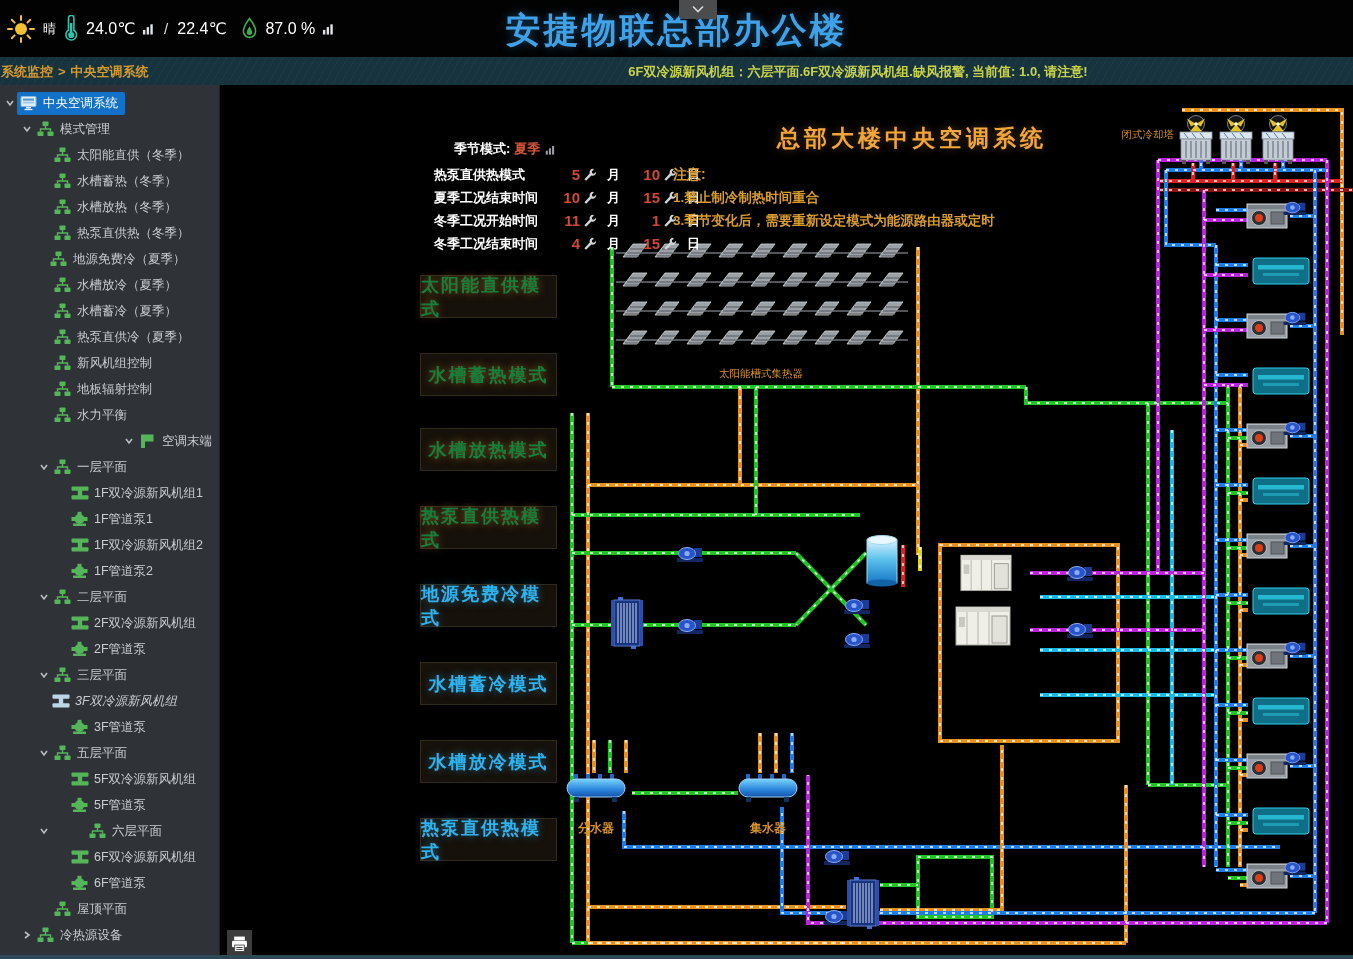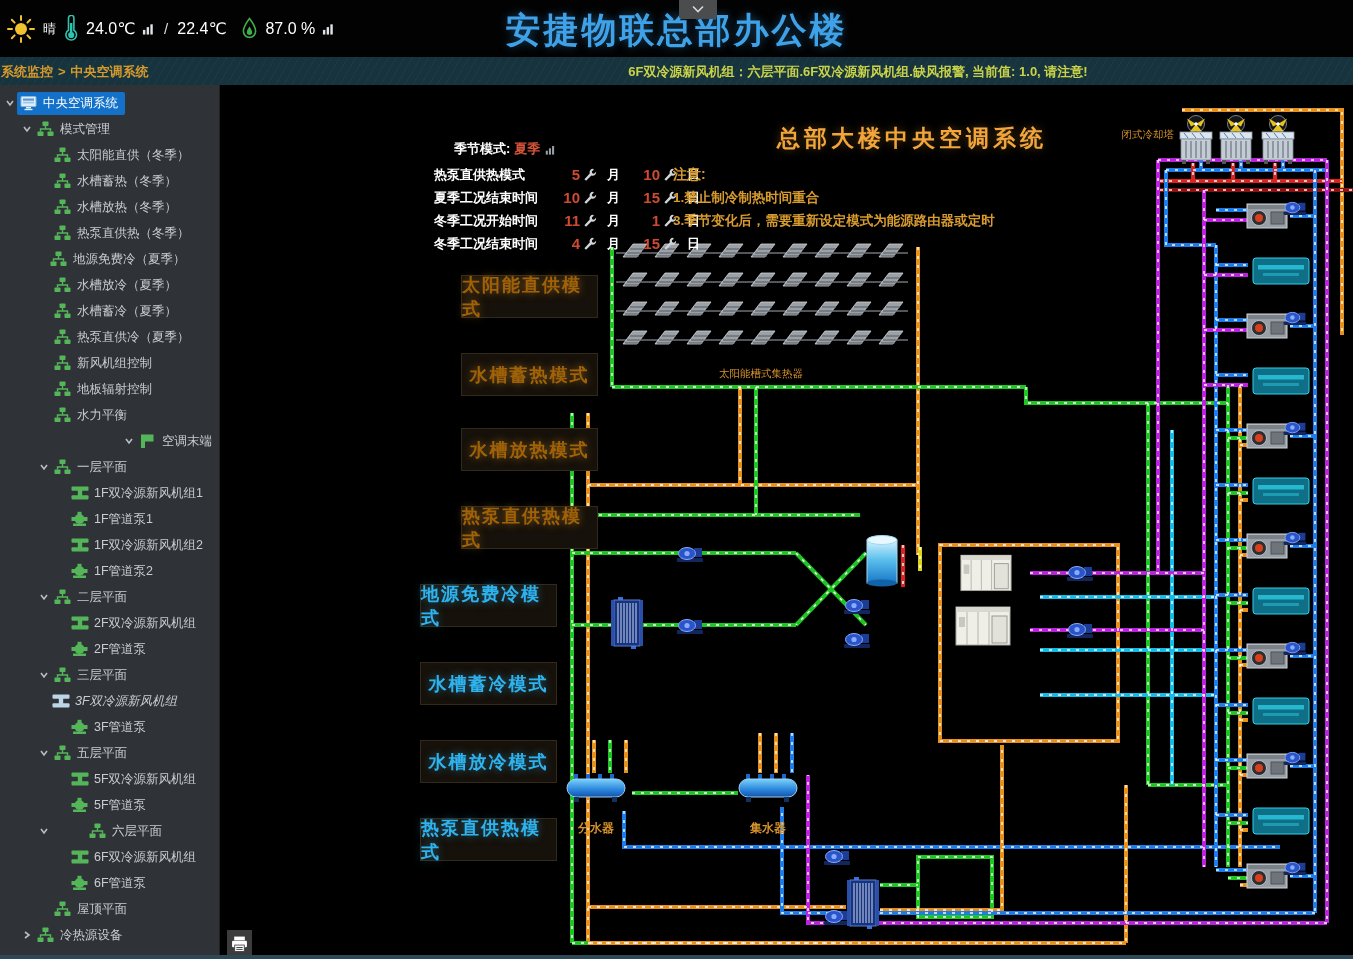--- a/index.html
+++ b/index.html
@@ -40,21 +40,21 @@
   .srow{display:flex;align-items:center;font-size:13px;font-weight:bold;color:#fff;height:17px;}
   .srow .lab{width:120px;}
   .srow .num{width:26px;text-align:right;color:#cf4a30;font-size:15px;margin-right:3px;}
   .srow .wr{display:inline-flex;width:15px;margin-right:9px;}
   .srow .unit{width:17px;margin-right:10px;}
   .notes{position:absolute;left:453px;top:78px;font-size:13.5px;font-weight:bold;color:#d79b2e;line-height:23px;}
   .notes .ntitle{font-size:14px;}
   .mode-btn{position:absolute;left:200px;width:137px;height:43px;background:#16110a;border:1px solid #322a19;
             box-sizing:border-box;display:flex;align-items:center;justify-content:center;font-size:18px;
             font-weight:bold;letter-spacing:2px;cursor:pointer;}
-  .mode-warm{color:#a16207;text-shadow:0 0 8px rgba(227,154,46,.5);margin-left:41px;}
+  .mode-warm{color:#15803d;text-shadow:0 0 8px rgba(227,154,46,.5);}
   .mode-cool{color:#2fb3ef;text-shadow:0 0 8px rgba(47,179,239,.5);}
   svg.diagram{position:absolute;left:0;top:0;}
   .pipe{fill:none;stroke-width:4;}
   .thin{fill:none;stroke:#6e7378;stroke-width:1.4;}
   .dash{fill:none;stroke:#fff;stroke-width:1.5;stroke-dasharray:3 6;opacity:.95;}
   .pg{stroke:#1fc522}.po{stroke:#e8901c}.pb{stroke:#1d7ce8}.pc{stroke:#17b9e6}
   .pp{stroke:#bb22dd}.pr{stroke:#dd2222}.pk{stroke:#8a1414}.py{stroke:#ddd41c}
   .svglbl{fill:#d8932c;font-size:10.5px;font-family:"Liberation Sans","DejaVu Sans",sans-serif;}
   .svglbl-b{fill:#d8932c;font-size:12px;font-weight:bold;font-family:"Liberation Sans","DejaVu Sans",sans-serif;}
   .print-btn{position:absolute;left:7px;top:845px;width:25px;height:28px;background:#3c3c3c;

